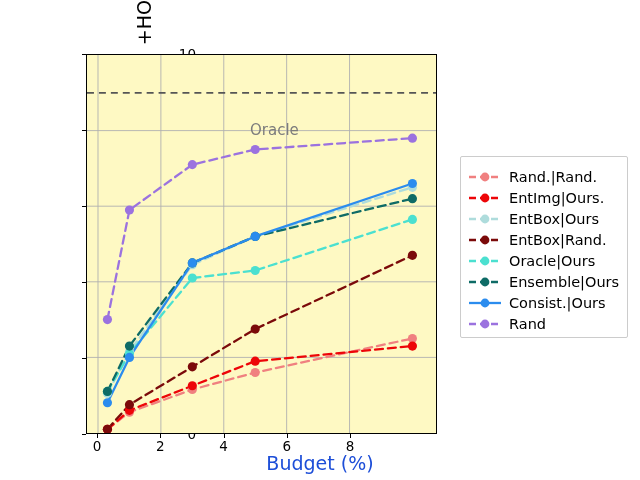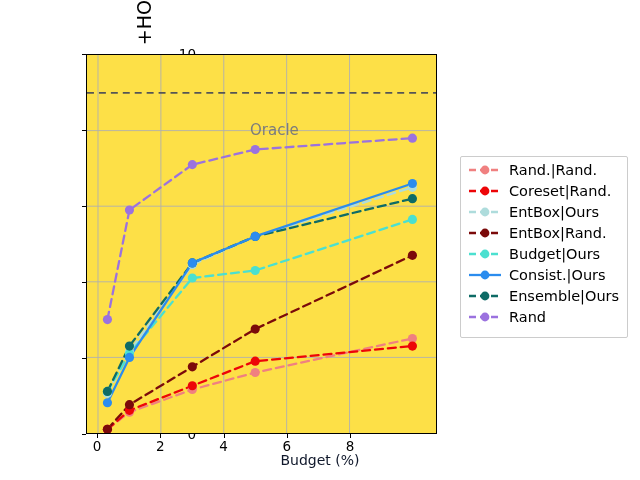--- a/index.html
+++ b/index.html
@@ -11,21 +11,21 @@
   }
   #figure{position:relative;width:640px;height:480px;}
 
   
   #plot-area{
     position:absolute;
     left:86px; top:54px;
     width:351px; height:380px;
     border:1.1px solid #000;
     box-sizing:border-box;
-    background:#fde047;
+    background:#fef9c3;
   }
   #grid-layer,#series-layer,#oracle-layer{
     position:absolute;inset:0;width:100%;height:100%;
   }
   #grid-layer line{stroke:#b0b0b0;stroke-width:0.9;}
 
   
   .tick{
     position:absolute;
     font-size:13.5px;
@@ -38,22 +38,22 @@
   
   .tickmark{position:absolute;background:#000;}
   .tickmark.y{left:82px;width:4px;height:1px;}
   .tickmark.x{top:434px;width:1px;height:4px;}
 
   
   #xlabel{
     position:absolute;
     left:0;right:0;top:452px;
     text-align:center;
-    font-size:14px;
-    color:#0f172a;
+    font-size:19px;
+    color:#1d4ed8;
   }
   #ylabel{
     position:absolute;
     left:-96px;top:0;
     width:480px;
     text-align:center;
     transform:rotate(-90deg);
     transform-origin:center center;
     font-size:19px;
     color:#000;
@@ -72,21 +72,21 @@
     position:absolute;
     left:460px;top:156px;
     background:#ffffff;
     border:0.9px solid #cccccc;
     border-radius:2px;
     padding:6px 8px 6px 7px;
     box-sizing:border-box;
   }
   .legend-row{
     display:flex;
-    align-items:flex-start;
+    align-items:flex-end;
     height:21px;
   }
   .legend-swatch{
     width:34px;height:14px;
     flex:0 0 34px;
     margin-right:7px;
     position:relative;
   }
   .legend-swatch svg{display:block;}
   .legend-label{
@@ -210,21 +210,21 @@
         </span>
         <span class="legend-label">Rand.|Rand.</span>
       </div>
       <div class="legend-row">
         <span class="legend-swatch">
           <svg width="34" height="14" viewBox="0 0 34 14">
             <line x1="1" y1="7" x2="33" y2="7" stroke="#ED0508" stroke-width="2.3" stroke-dasharray="7,4"></line>
             <circle cx="17" cy="7" r="4.4" fill="#ED0508"></circle>
           </svg>
         </span>
-        <span class="legend-label">Coreset|Rand.</span>
+        <span class="legend-label">EntImg|Ours.</span>
       </div>
       <div class="legend-row">
         <span class="legend-swatch">
           <svg width="34" height="14" viewBox="0 0 34 14">
             <line x1="1" y1="7" x2="33" y2="7" stroke="#AEDCDC" stroke-width="2.3" stroke-dasharray="7,4"></line>
             <circle cx="17" cy="7" r="4.4" fill="#AEDCDC"></circle>
           </svg>
         </span>
         <span class="legend-label">EntBox|Ours</span>
       </div>
@@ -237,43 +237,43 @@
         </span>
         <span class="legend-label">EntBox|Rand.</span>
       </div>
       <div class="legend-row">
         <span class="legend-swatch">
           <svg width="34" height="14" viewBox="0 0 34 14">
             <line x1="1" y1="7" x2="33" y2="7" stroke="#4BE0D0" stroke-width="2.3" stroke-dasharray="7,4"></line>
             <circle cx="17" cy="7" r="4.4" fill="#4BE0D0"></circle>
           </svg>
         </span>
-        <span class="legend-label">Budget|Ours</span>
+        <span class="legend-label">Oracle|Ours</span>
+      </div>
+      <div class="legend-row">
+        <span class="legend-swatch">
+          <svg width="34" height="14" viewBox="0 0 34 14">
+            <line x1="1" y1="7" x2="33" y2="7" stroke="#0E6B66" stroke-width="2.3" stroke-dasharray="7,4"></line>
+            <circle cx="17" cy="7" r="4.4" fill="#0E6B66"></circle>
+          </svg>
+        </span>
+        <span class="legend-label">Ensemble|Ours</span>
       </div>
       <div class="legend-row">
         <span class="legend-swatch">
           <svg width="34" height="14" viewBox="0 0 34 14">
             <line x1="1" y1="7" x2="33" y2="7" stroke="#2B8CEE" stroke-width="2.3"></line>
             <circle cx="17" cy="7" r="4.4" fill="#2B8CEE"></circle>
           </svg>
         </span>
         <span class="legend-label">Consist.|Ours</span>
       </div>
       <div class="legend-row">
         <span class="legend-swatch">
           <svg width="34" height="14" viewBox="0 0 34 14">
-            <line x1="1" y1="7" x2="33" y2="7" stroke="#0E6B66" stroke-width="2.3" stroke-dasharray="7,4"></line>
-            <circle cx="17" cy="7" r="4.4" fill="#0E6B66"></circle>
-          </svg>
-        </span>
-        <span class="legend-label">Ensemble|Ours</span>
-      </div>
-      <div class="legend-row">
-        <span class="legend-swatch">
-          <svg width="34" height="14" viewBox="0 0 34 14">
             <line x1="1" y1="7" x2="33" y2="7" stroke="#9B72DF" stroke-width="2.3" stroke-dasharray="7,4"></line>
             <circle cx="17" cy="7" r="4.4" fill="#9B72DF"></circle>
           </svg>
         </span>
         <span class="legend-label">Rand</span>
       </div>
     </div>
 </div>
 
 </body></html>

